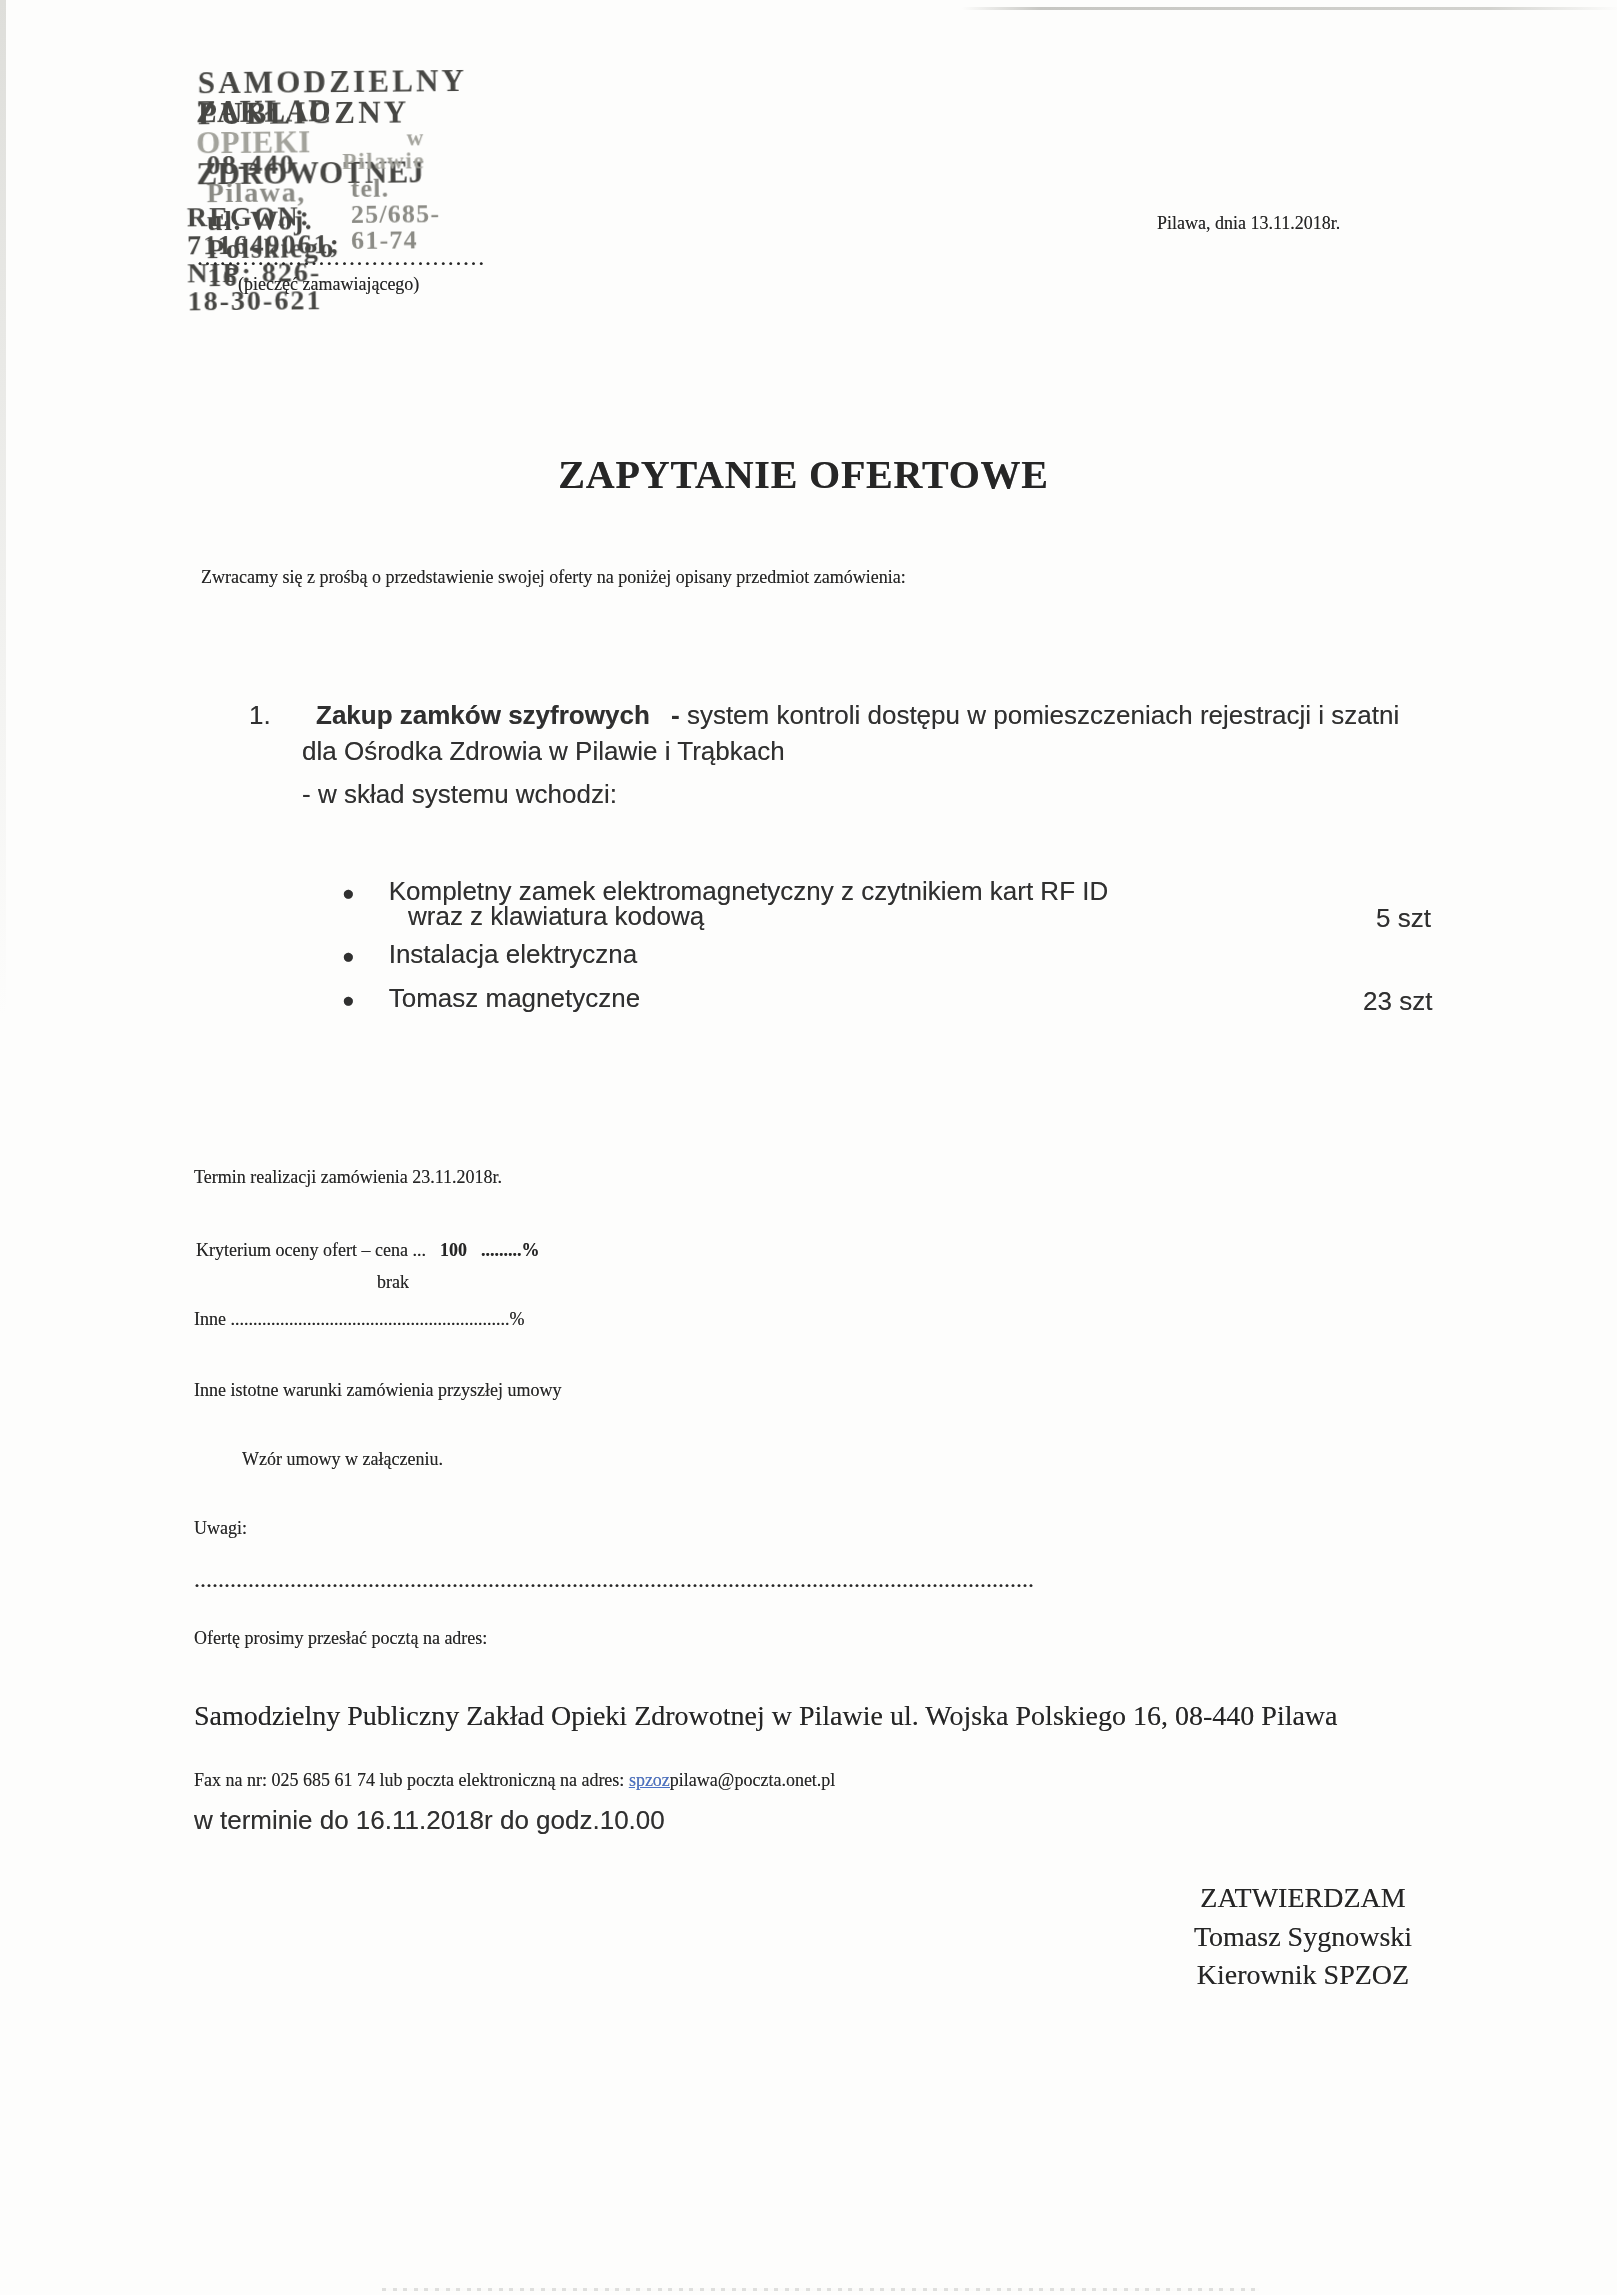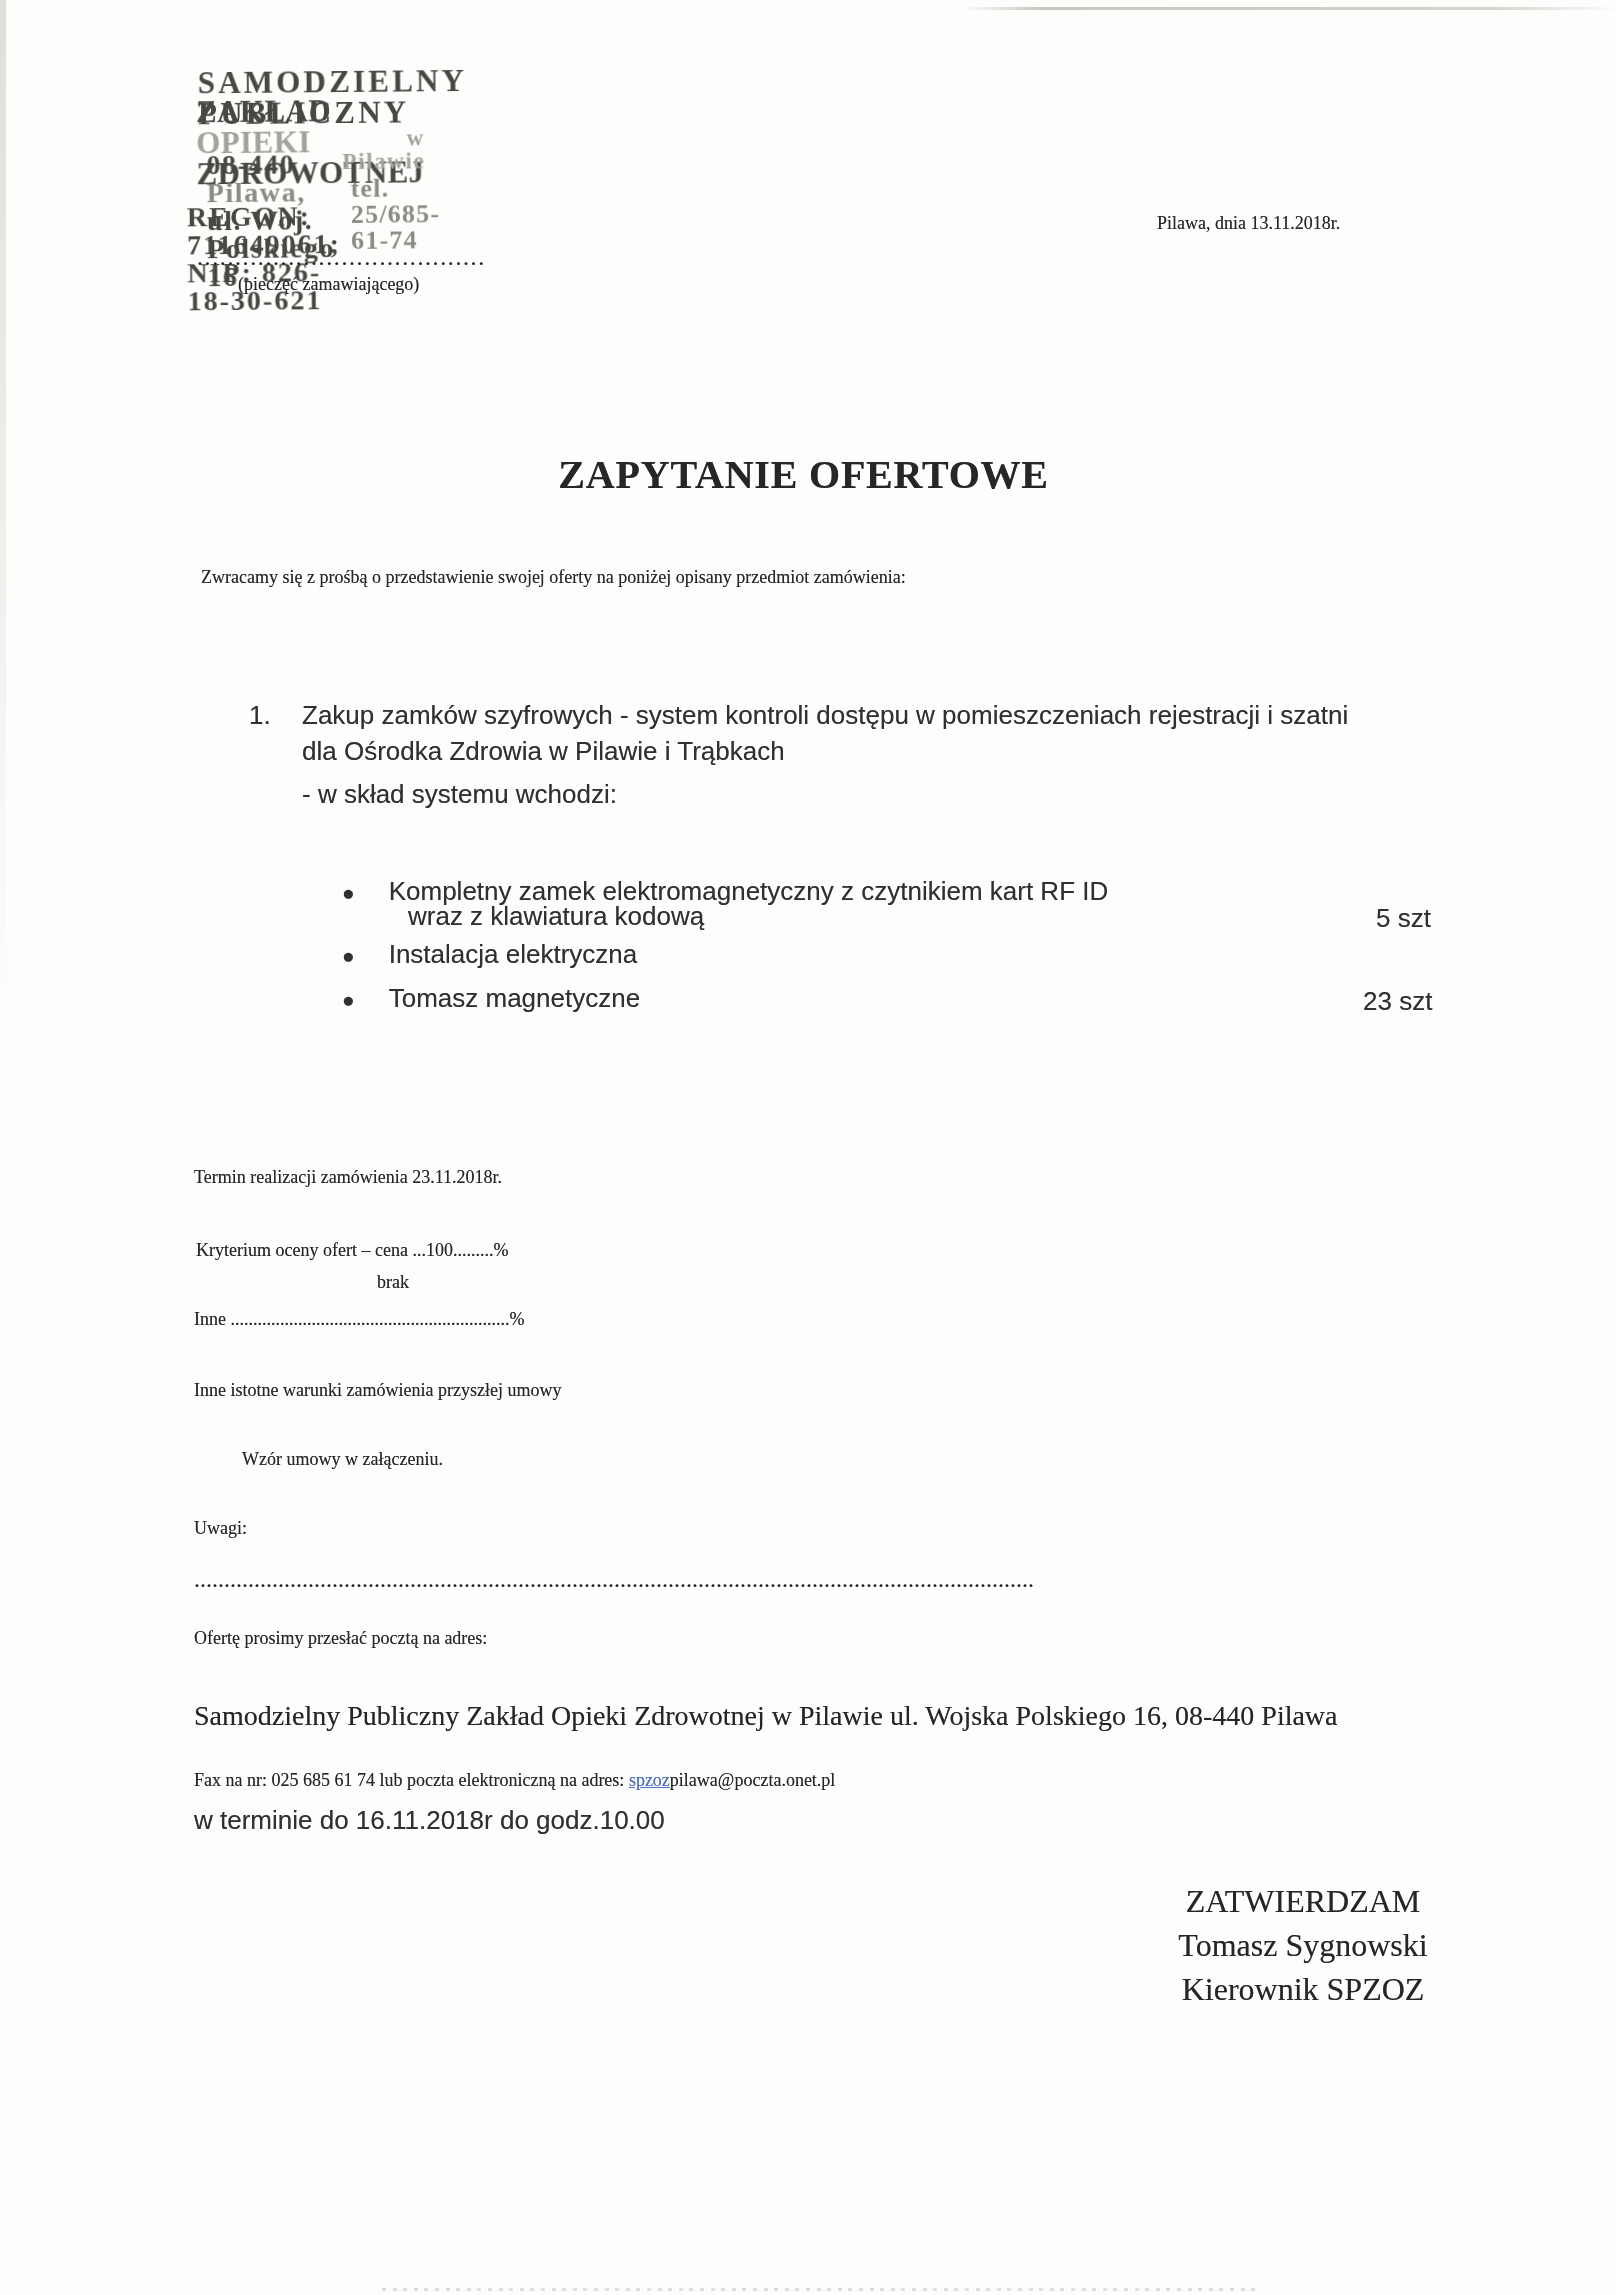--- a/index.html
+++ b/index.html
@@ -7,21 +7,21 @@
     position:relative; width:1617px; height:2295px;
     background:#fdfdfc; overflow:hidden;
     font-family:"Liberation Serif","DejaVu Serif",serif;
     color:#262626;
   }
   .abs { position:absolute; white-space:nowrap; }
   .serif { font-family:"Liberation Serif","DejaVu Serif",serif; font-size:18px; color:#262626;
            text-shadow:0 0 0.6px rgba(45,45,45,0.55); }
   .sans  { font-family:"Liberation Sans","DejaVu Sans",sans-serif; font-size:26px; color:#303030;
            text-shadow:0 0 0.5px rgba(50,50,50,0.5); }
-  .bold { font-weight:400; }
+  .bold { font-weight:700;margin-left:14px; }
 
   
   .stamp { position:absolute; left:0; top:0; transform:rotate(-0.5deg); filter:blur(0.4px); }
   .stamp .ln { position:absolute; font-family:"Liberation Serif","DejaVu Serif",serif;
                color:#474744; font-weight:700; line-height:1; }
   .stamp .faded  { color:#a3a39c; }
   .stamp .faded2 { color:#8b8b85; }
 
   .title { font-size:40px; font-weight:700; letter-spacing:0.8px; }
 
@@ -31,21 +31,21 @@
 
   
   .art-top-line { position:absolute; left:962px; top:7.3px; width:658px; height:2.4px;
     background:linear-gradient(to right, rgba(190,190,186,0), #c6c6c2 12%, #d2d2ce 80%, rgba(190,190,186,0));
     border-radius:1.6px; }
   .art-left-edge { position:absolute; left:0; top:0; width:5.7px; height:1015px;
     background:linear-gradient(to bottom, #dededa, rgba(235,235,231,0)); }
   .art-bottom-noise { position:absolute; left:382px; top:2288px; width:877px; height:3.2px; opacity:0.5;
     background:repeating-linear-gradient(90deg, rgba(130,132,128,0.5) 0 4px, rgba(210,210,206,0.08) 4px 10.6px); }
 
-  .approval { text-align:center; line-height:1.38; font-size:32px; }
+  .approval { text-align:center; line-height:1.38; font-size:28px; }
 </style>
 </head>
 <body>
 
 <div class="page">
 
   <div class="art-top-line"></div>
   <div class="art-left-edge"></div>
   <div class="art-bottom-noise"></div>
 

